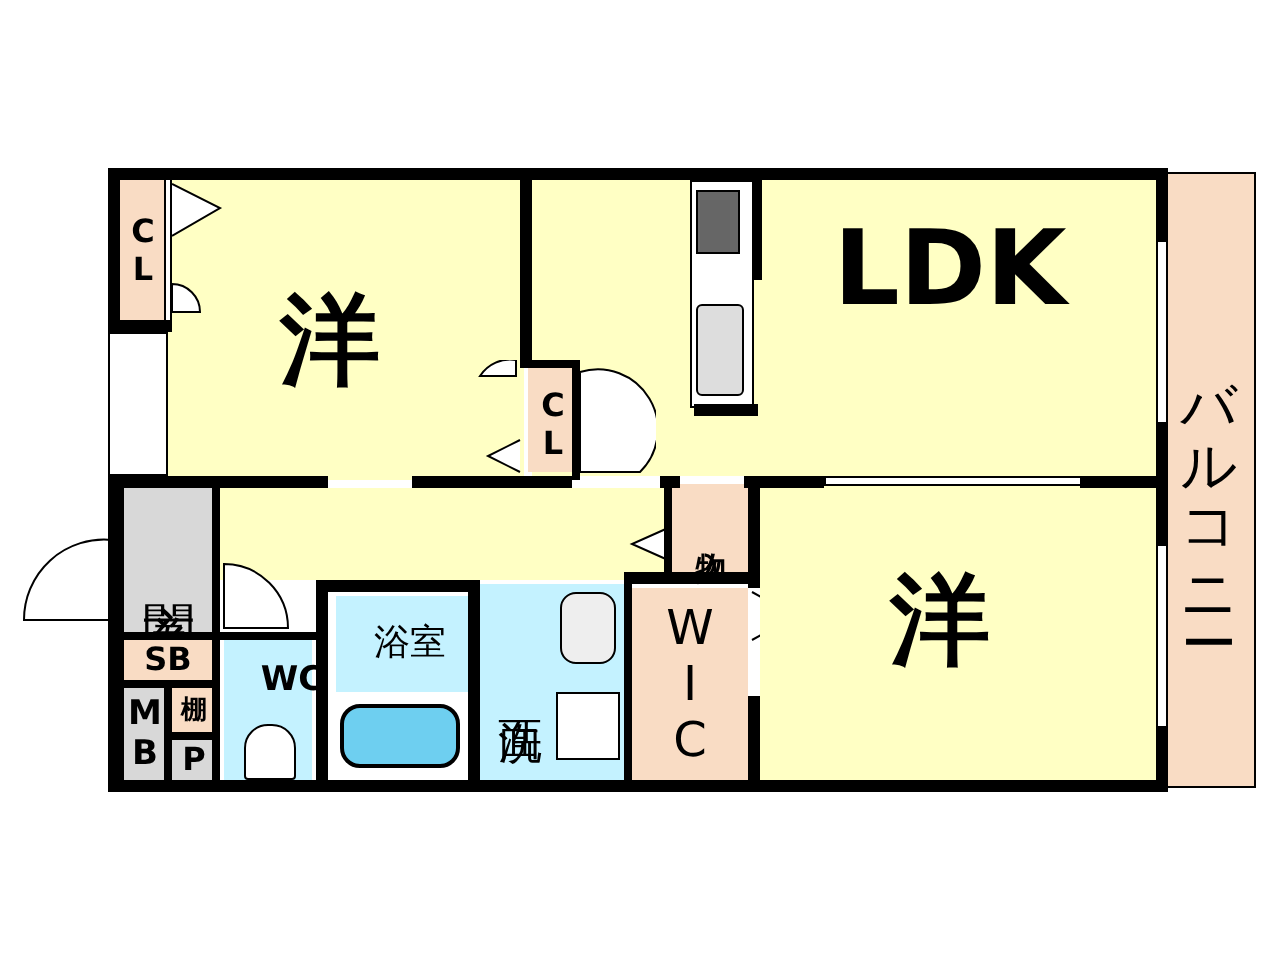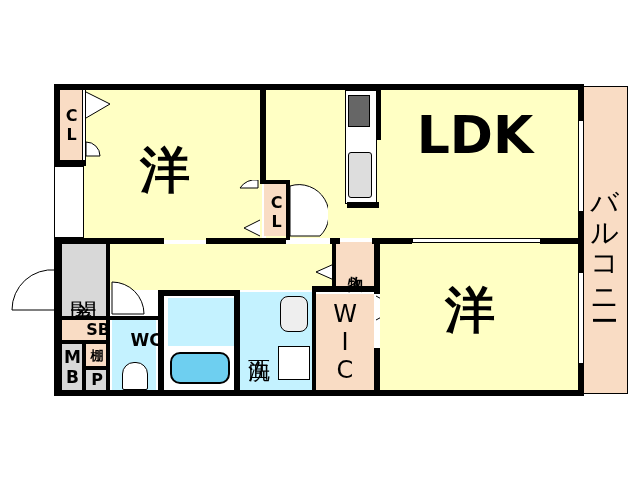--- a/index.html
+++ b/index.html
@@ -57,36 +57,37 @@
   <div class="abs gray" style="left:62px;top:244px;width:44px;height:72px;"></div>
   <div class="lbl vert" style="left:62px;top:250px;width:44px;height:62px;font-size:26px;font-weight:normal;">玄関</div>
   <svg class="abs" style="left:8px;top:268px;" width="50" height="44">
       <path d="M48,2 A40,40 0 0 0 4,42 L48,42 Z" fill="#fff" stroke="#000"></path>
     </svg>
   <svg class="abs" style="left:110px;top:280px;" width="40" height="40">
       <path d="M2,2 A32,32 0 0 1 34,34 L2,34 Z" fill="#fff" stroke="#000"></path>
     </svg>
 
   <div class="abs peach" style="left:62px;top:320px;width:44px;height:20px;"></div>
-  <div class="lbl" style="left:62px;top:320px;width:44px;height:20px;font-size:16px;padding-left:14px;">SB</div>
+  <div class="lbl" style="left:62px;top:320px;width:44px;height:20px;font-size:16px;">SB</div>
 
   <div class="abs gray" style="left:62px;top:344px;width:20px;height:46px;"></div>
   <div class="lbl vert" style="left:62px;top:346px;width:20px;height:42px;font-size:17px;">MB</div>
 
   <div class="abs peach" style="left:86px;top:344px;width:22px;height:22px;"></div>
   <div class="lbl" style="left:86px;top:344px;width:22px;height:22px;font-size:13px;">棚</div>
 
   <div class="abs gray" style="left:86px;top:370px;width:22px;height:20px;"></div>
   <div class="lbl" style="left:86px;top:370px;width:22px;height:20px;font-size:16px;">P</div>
 
   <div class="abs blue" style="left:112px;top:320px;width:44px;height:70px;"></div>
   <div class="lbl" style="left:112px;top:328px;width:68px;height:24px;font-size:17px;">WC</div>
   <div class="abs" style="left:122px;top:362px;width:26px;height:28px;background:#fff;border:1px solid #000;border-radius:12px 12px 2px 2px;"></div>
 
   <div class="abs blue" style="left:168px;top:298px;width:66px;height:48px;"></div>
+  <div class="lbl" style="left:178px;top:310px;width:54px;height:24px;font-size:18px;font-weight:normal;">浴室</div>
   <div class="abs" style="left:164px;top:348px;width:70px;height:40px;background:#fff;"></div>
   <div class="abs" style="left:170px;top:352px;width:60px;height:32px;background:#6ecff0;border:2px solid #000;border-radius:10px;"></div>
 
   <div class="abs blue" style="left:240px;top:292px;width:72px;height:98px;"></div>
   <div class="lbl vert" style="left:244px;top:310px;width:30px;height:64px;font-size:22px;font-weight:normal;">洗面</div>
   <div class="abs" style="left:280px;top:296px;width:28px;height:36px;background:#eee;border:1px solid #000;border-radius:8px;"></div>
   <div class="abs" style="left:278px;top:346px;width:32px;height:34px;background:#fff;border:1px solid #000;"></div>
 
   <div class="abs peach" style="left:336px;top:242px;width:38px;height:44px;"></div>
   <div class="lbl vert" style="left:336px;top:244px;width:38px;height:40px;font-size:15px;">物入</div>

